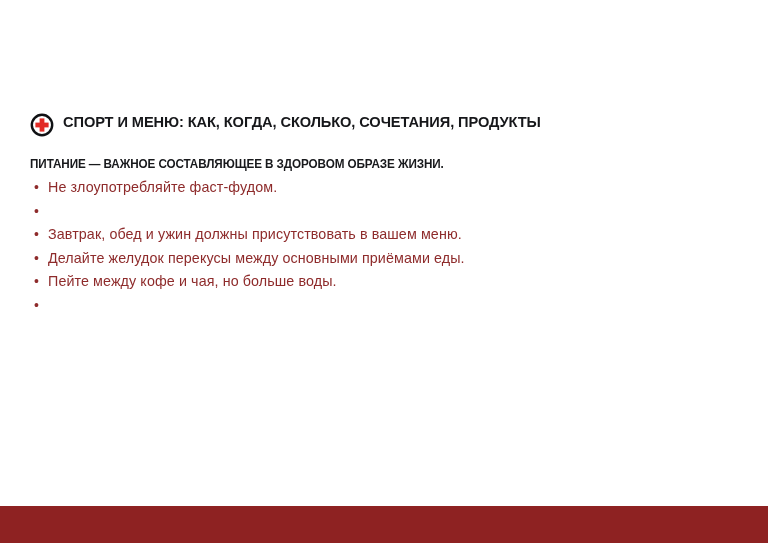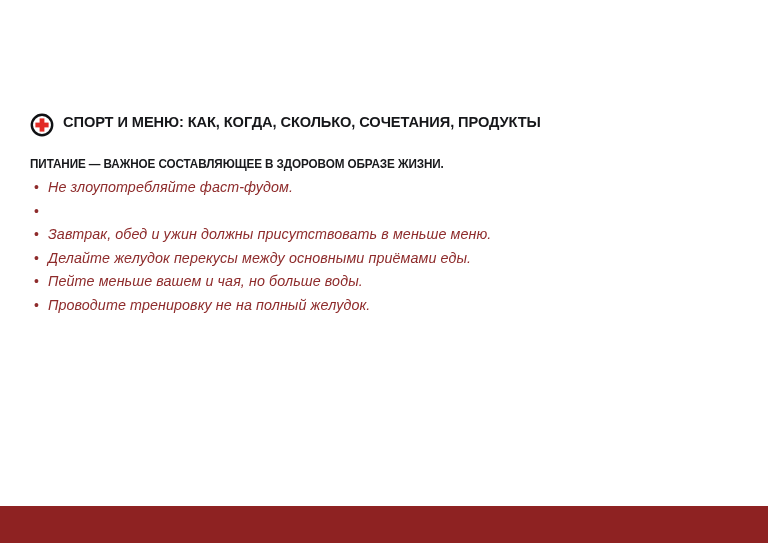--- a/index.html
+++ b/index.html
@@ -120,21 +120,20 @@
     white-space: nowrap;
   }
   .bullet-dot {
     flex: 0 0 14px;
     color: #8E2B2B;
     font-size: 14px;
     line-height: 23.5px;
   }
   .bullet-label {
     display: inline-block;
-    font-style: italic;
   }
 
   
   .icon-row {
     position: absolute;
     left: 0;
     top: 324px;
     width: 768px;
     height: 176px;
   }
@@ -171,33 +170,32 @@
   <ul class="bullet-list" id="bullet-list">
       <li class="bullet-item">
         <span class="bullet-dot">•</span>
         <span class="bullet-label">Не злоупотребляйте фаст-фудом.</span>
       </li>
       <li class="bullet-item">
         <span class="bullet-dot">•</span>
       </li>
       <li class="bullet-item">
         <span class="bullet-dot">•</span>
-        <span class="bullet-label">Завтрак, обед и ужин должны присутствовать в меньше меню.</span>
+        <span class="bullet-label">Завтрак, обед и ужин должны присутствовать в вашем меню.</span>
       </li>
       <li class="bullet-item">
         <span class="bullet-dot">•</span>
         <span class="bullet-label">Делайте желудок перекусы между основными приёмами еды.</span>
       </li>
       <li class="bullet-item">
         <span class="bullet-dot">•</span>
-        <span class="bullet-label">Пейте меньше вашем и чая, но больше воды.</span>
-      </li>
-      <li class="bullet-item">
-        <span class="bullet-dot">•</span>
-        <span class="bullet-label">Проводите тренировку не на полный желудок.</span>
+        <span class="bullet-label">Пейте между кофе и чая, но больше воды.</span>
+      </li>
+      <li class="bullet-item">
+        <span class="bullet-dot">•</span>
       </li>
     </ul>
 
   <div class="icon-row">
 
     
     
 
     
     

